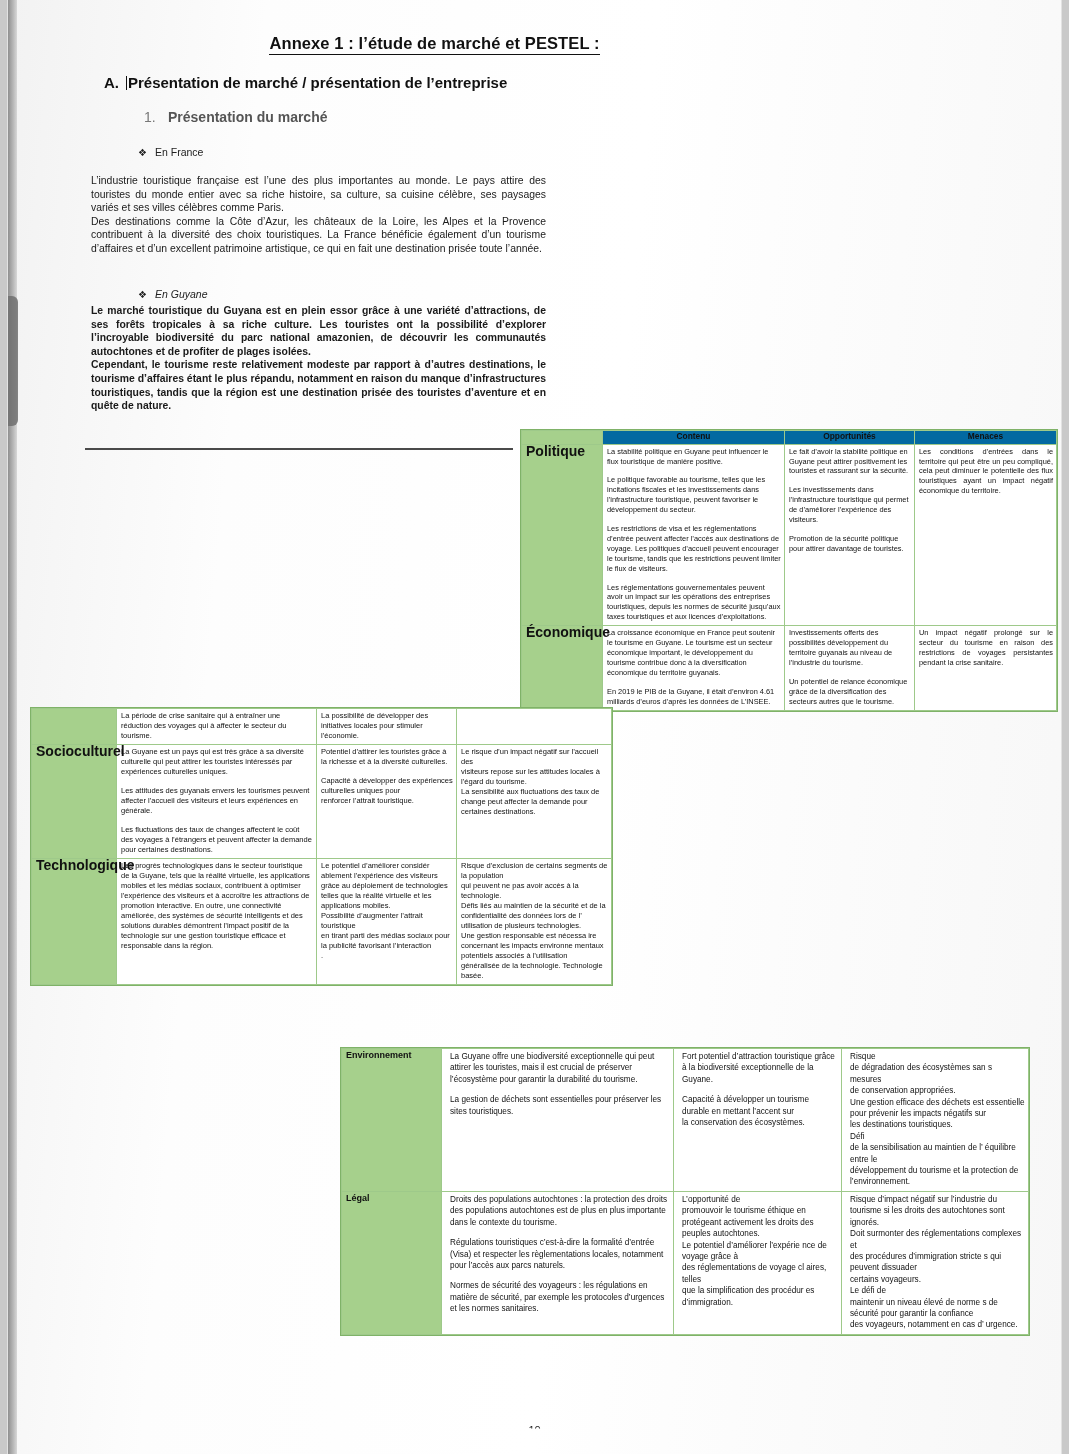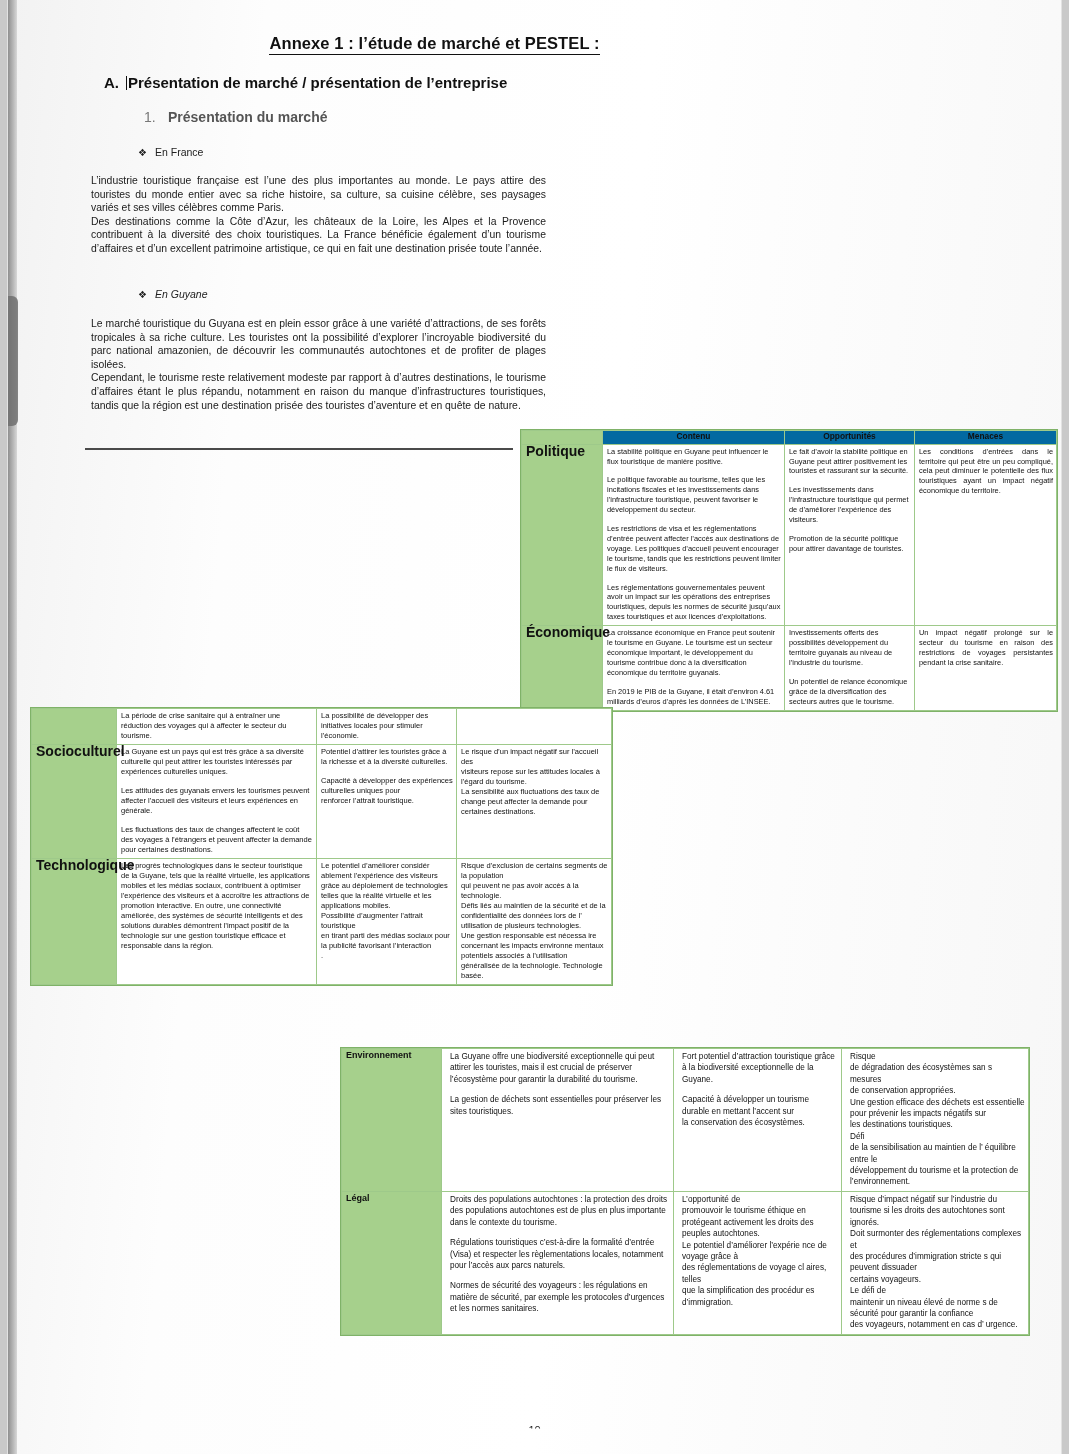--- a/index.html
+++ b/index.html
@@ -47,21 +47,21 @@
   .bullet .dia{display:inline-block;width:17px;color:#222;font-size:10px;}
   #b-france{top:146px;}
   #b-guyane{top:288px;font-style:italic;}
 
   .para{
     position:absolute;left:83px;width:455px;
     font-size:10.4px;line-height:13.6px;color:#1a1a1a;
     text-align:justify;text-justify:inter-word;
   }
   #p-france{top:174px;}
-  #p-guyane{top:317px;}
+  #p-guyane{top:304px;font-weight:bold;}
 
   hr.rule{
     position:absolute;left:77px;top:448px;width:428px;height:0;border:0;
     border-top:2px solid #4a4a4a;margin:0;
   }
 
   .pagenum{
     position:absolute;left:0;top:1424px;width:1053px;text-align:center;
     font-size:11px;color:#222;
     clip-path:inset(0 0 62% 0);

